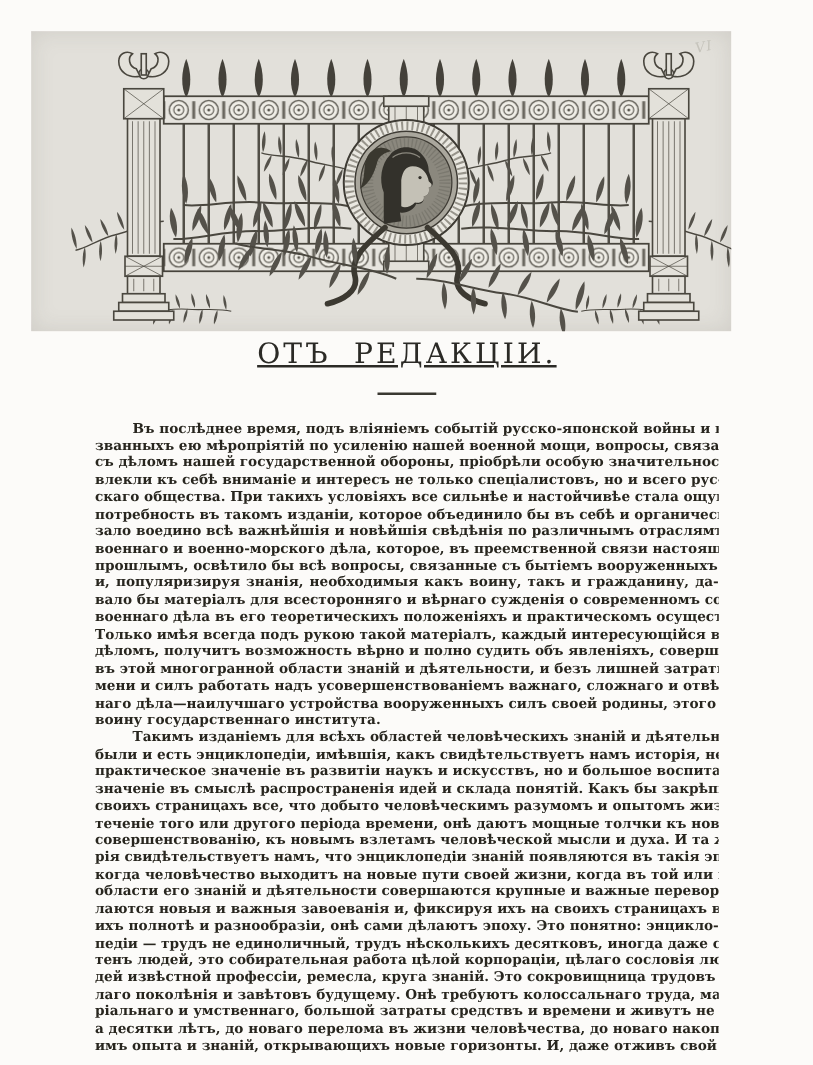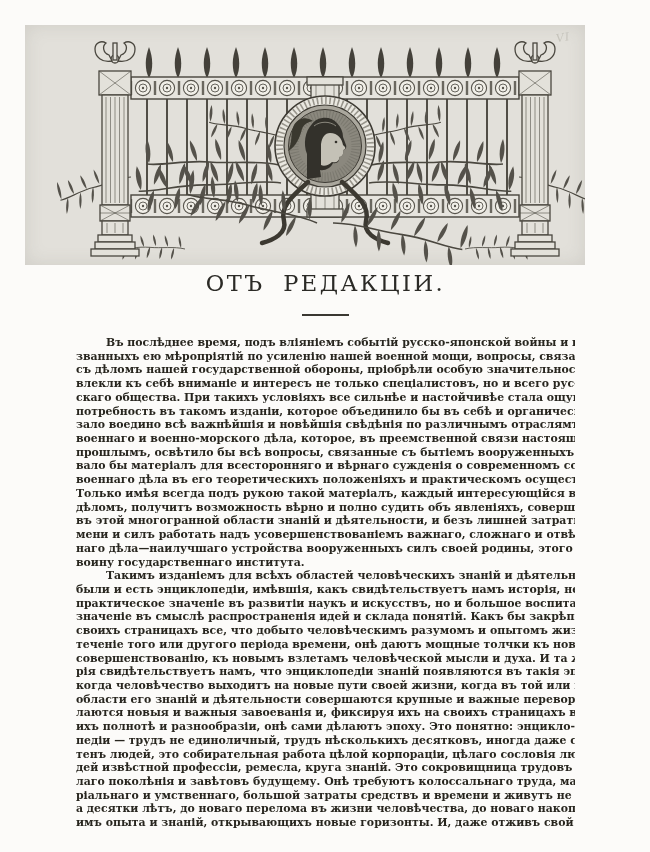--- a/index.html
+++ b/index.html
@@ -29,21 +29,21 @@
   svg .stem{stroke:#4a473f;stroke-width:1.6;fill:none;}
   svg .leaffill{fill:#54514a;}
   svg .spearhead{fill:#44413a;}
   svg .spearshaft{stroke:#3f3c35;stroke-width:2.2;}
   svg .vine{fill:none;stroke:#3c3931;stroke-width:4.5;stroke-linecap:round;}
 
   
   .title{
     position:absolute;top:270px;left:76px;width:499px;
     text-align:center;font-size:22.5px;font-weight:400;
-    letter-spacing:2.5px;word-spacing:9px;color:#2b2a26;
+    letter-spacing:2.5px;word-spacing:9px;color:#2b2a26;text-decoration:underline;
   }
   .title-divider{
     position:absolute;top:314px;left:302px;width:47px;height:0;
     border-top:2px solid #3a3832;
   }
 
   
   .body-text{
     position:absolute;top:336px;left:76px;width:499px;
     color:#28261f;font-size:10.9px;font-weight:700;
@@ -220,20 +220,21 @@
       <div class="para">
         <div class="line indent">Въ послѣднее время, подъ вліяніемъ событій русско-японской войны и вы-</div>
         <div class="line">званныхъ ею мѣропріятій по усиленію нашей военной мощи, вопросы, связанные</div>
         <div class="line">съ дѣломъ нашей государственной обороны, пріобрѣли особую значительность и при-</div>
         <div class="line">влекли къ себѣ вниманіе и интересъ не только спеціалистовъ, но и всего рус-</div>
         <div class="line">скаго общества. При такихъ условіяхъ все сильнѣе и настойчивѣе стала ощущаться</div>
         <div class="line">потребность въ такомъ изданіи, которое объединило бы въ себѣ и органически свя-</div>
         <div class="line">зало воедино всѣ важнѣйшія и новѣйшія свѣдѣнія по различнымъ отраслямъ</div>
         <div class="line">военнаго и военно-морского дѣла, которое, въ преемственной связи настоящаго съ</div>
         <div class="line">прошлымъ, освѣтило бы всѣ вопросы, связанные съ бытіемъ вооруженныхъ силъ,</div>
+        <div class="line">и, популяризируя знанія, необходимыя какъ воину, такъ и гражданину, да-</div>
         <div class="line">вало бы матеріалъ для всесторонняго и вѣрнаго сужденія о современномъ состояніи</div>
         <div class="line">военнаго дѣла въ его теоретическихъ положеніяхъ и практическомъ осуществленіи.</div>
         <div class="line">Только имѣя всегда подъ рукою такой матеріалъ, каждый интересующійся военнымъ</div>
         <div class="line">дѣломъ, получитъ возможность вѣрно и полно судить объ явленіяхъ, совершающихся</div>
         <div class="line">въ этой многогранной области знаній и дѣятельности, и безъ лишней затраты вре-</div>
         <div class="line">мени и силъ работать надъ усовершенствованіемъ важнаго, сложнаго и отвѣтствен-</div>
         <div class="line">наго дѣла—наилучшаго устройства вооруженныхъ силъ своей родины, этого необхо-</div>
         <div class="line endline">воину государственнаго института.</div>
       </div>
       <div class="para">

